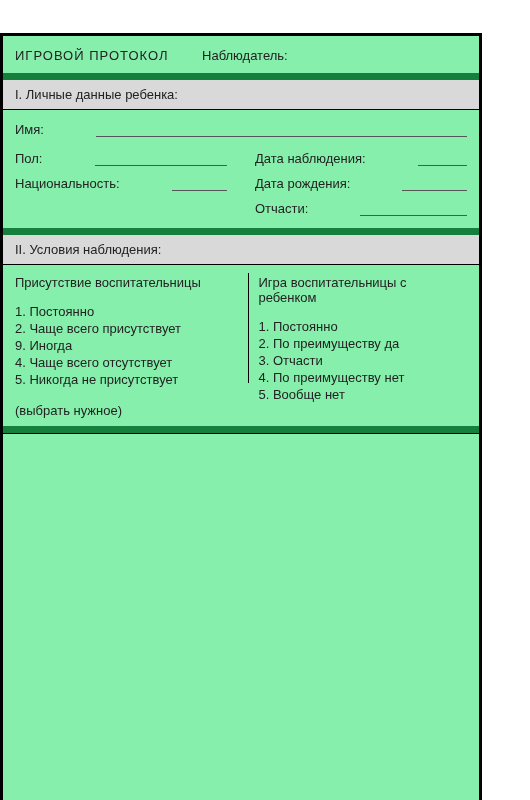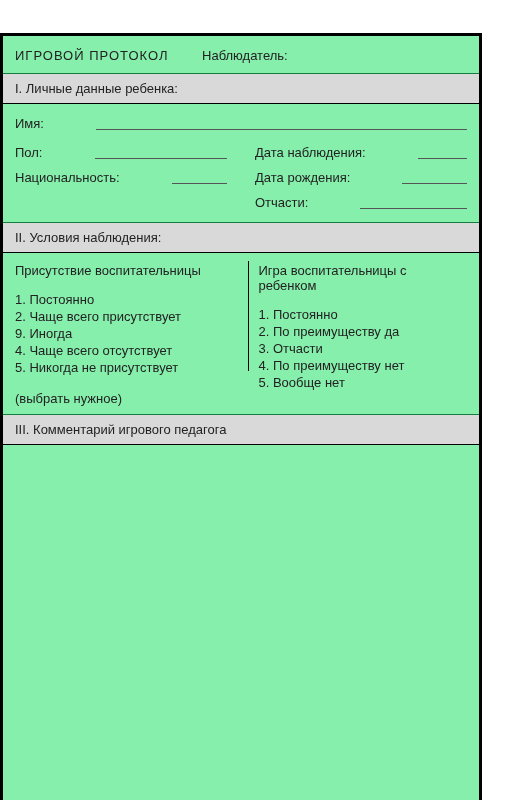--- a/index.html
+++ b/index.html
@@ -25,40 +25,40 @@
     padding: 12px 12px 10px 12px;
   }
   .header-row span.title {
     letter-spacing: 1px;
     font-weight: normal;
   }
   .header-row span.observer {
     margin-left: 30px;
   }
   .section {
-    border-top: 1px solid #15803d;
+    border-top: 7px solid #15803d;
   }
   .section-header {
     background: #d9d9d9;
     padding: 7px 12px;
     font-size: 13px;
   }
   .section-body {
     padding: 12px;
     border-top: 1px solid #000;
   }
   .field-row {
     display: flex;
     align-items: flex-end;
     margin-bottom: 10px;
   }
   .field-row:last-child { margin-bottom: 0; }
   .field {
     display: flex;
-    align-items: flex-start;
+    align-items: center;
     gap: 48px;
   }
   .field-label {
     white-space: nowrap;
     margin-right: 4px;
   }
   .field-line {
     border-bottom: 1px solid #555;
     height: 14px;
     flex: 1;
@@ -189,17 +189,16 @@
             <div class="item">3. Отчасти</div>
             <div class="item">4. По преимуществу нет</div>
             <div class="item">5. Вообще нет</div>
           </div>
         </div>
       </div>
     </div>
   </div>
 
   <div class="section">
-    <div class="section-header">III. Комментарий игрового педагога</div>
     <div class="section3-body"></div>
   </div>
 
 </div>
 
 </body></html>

